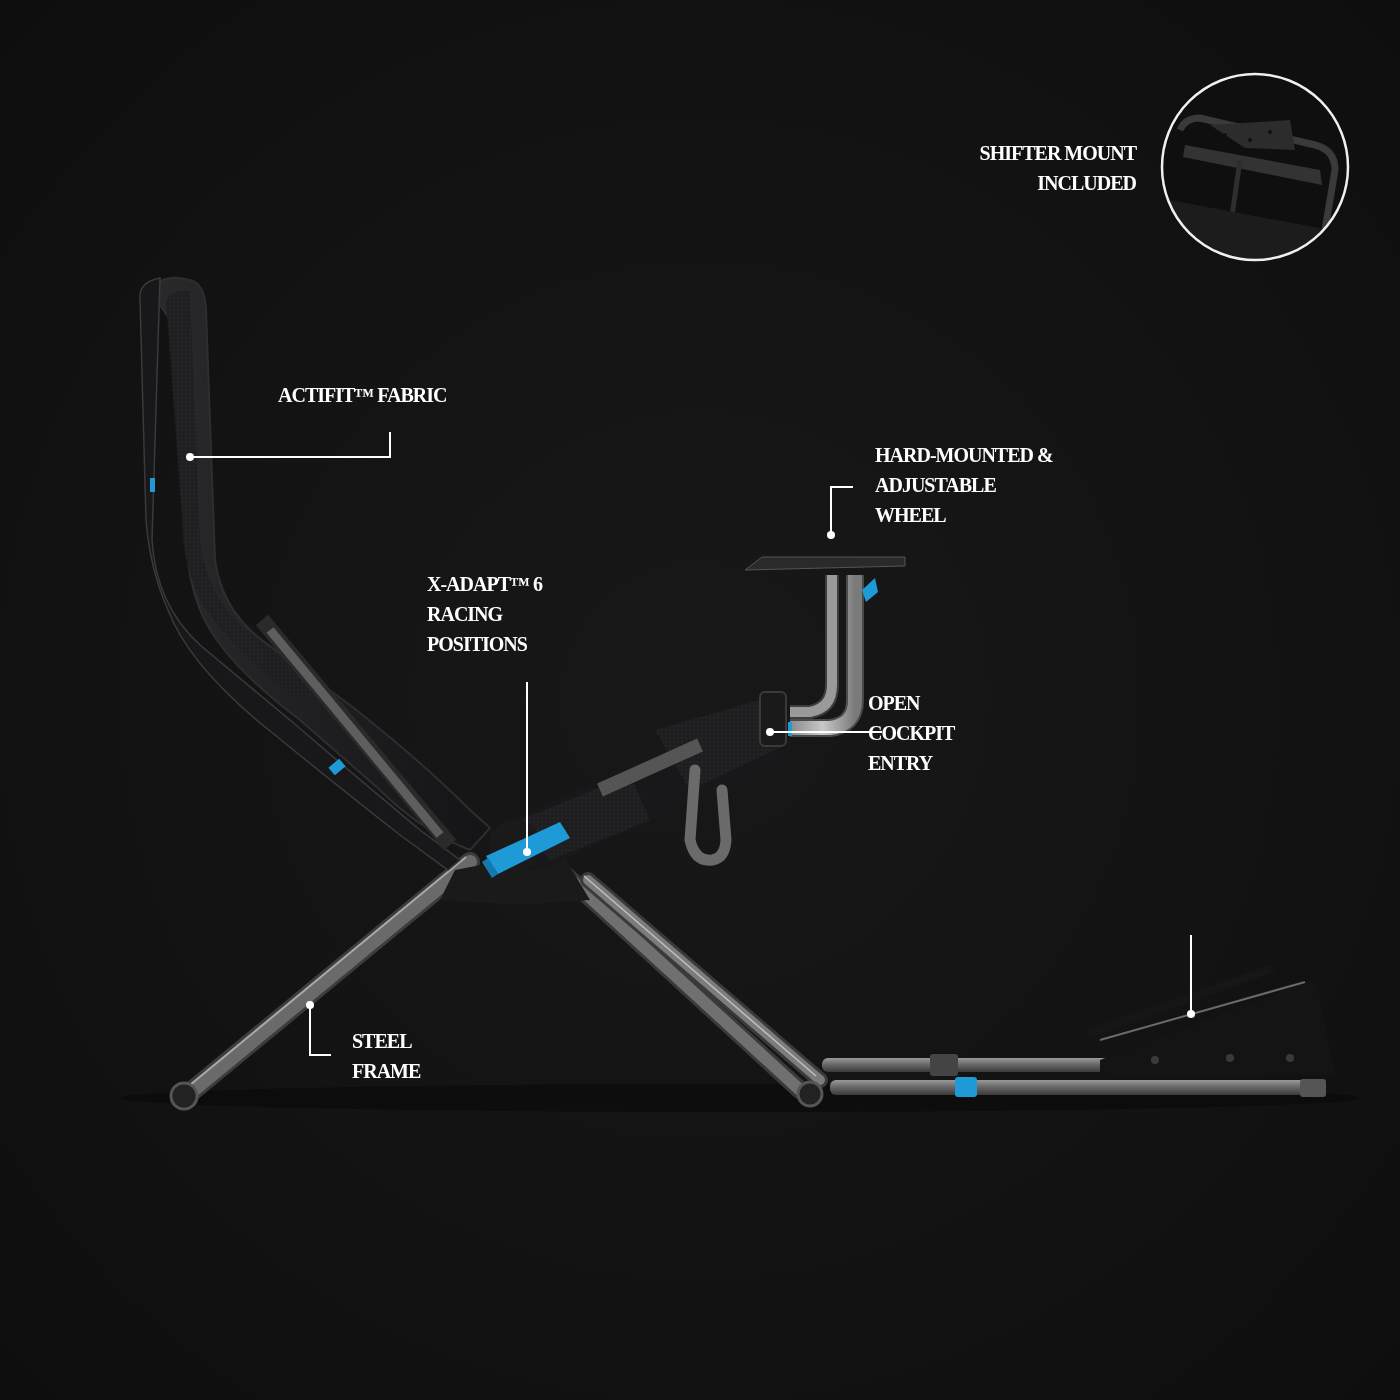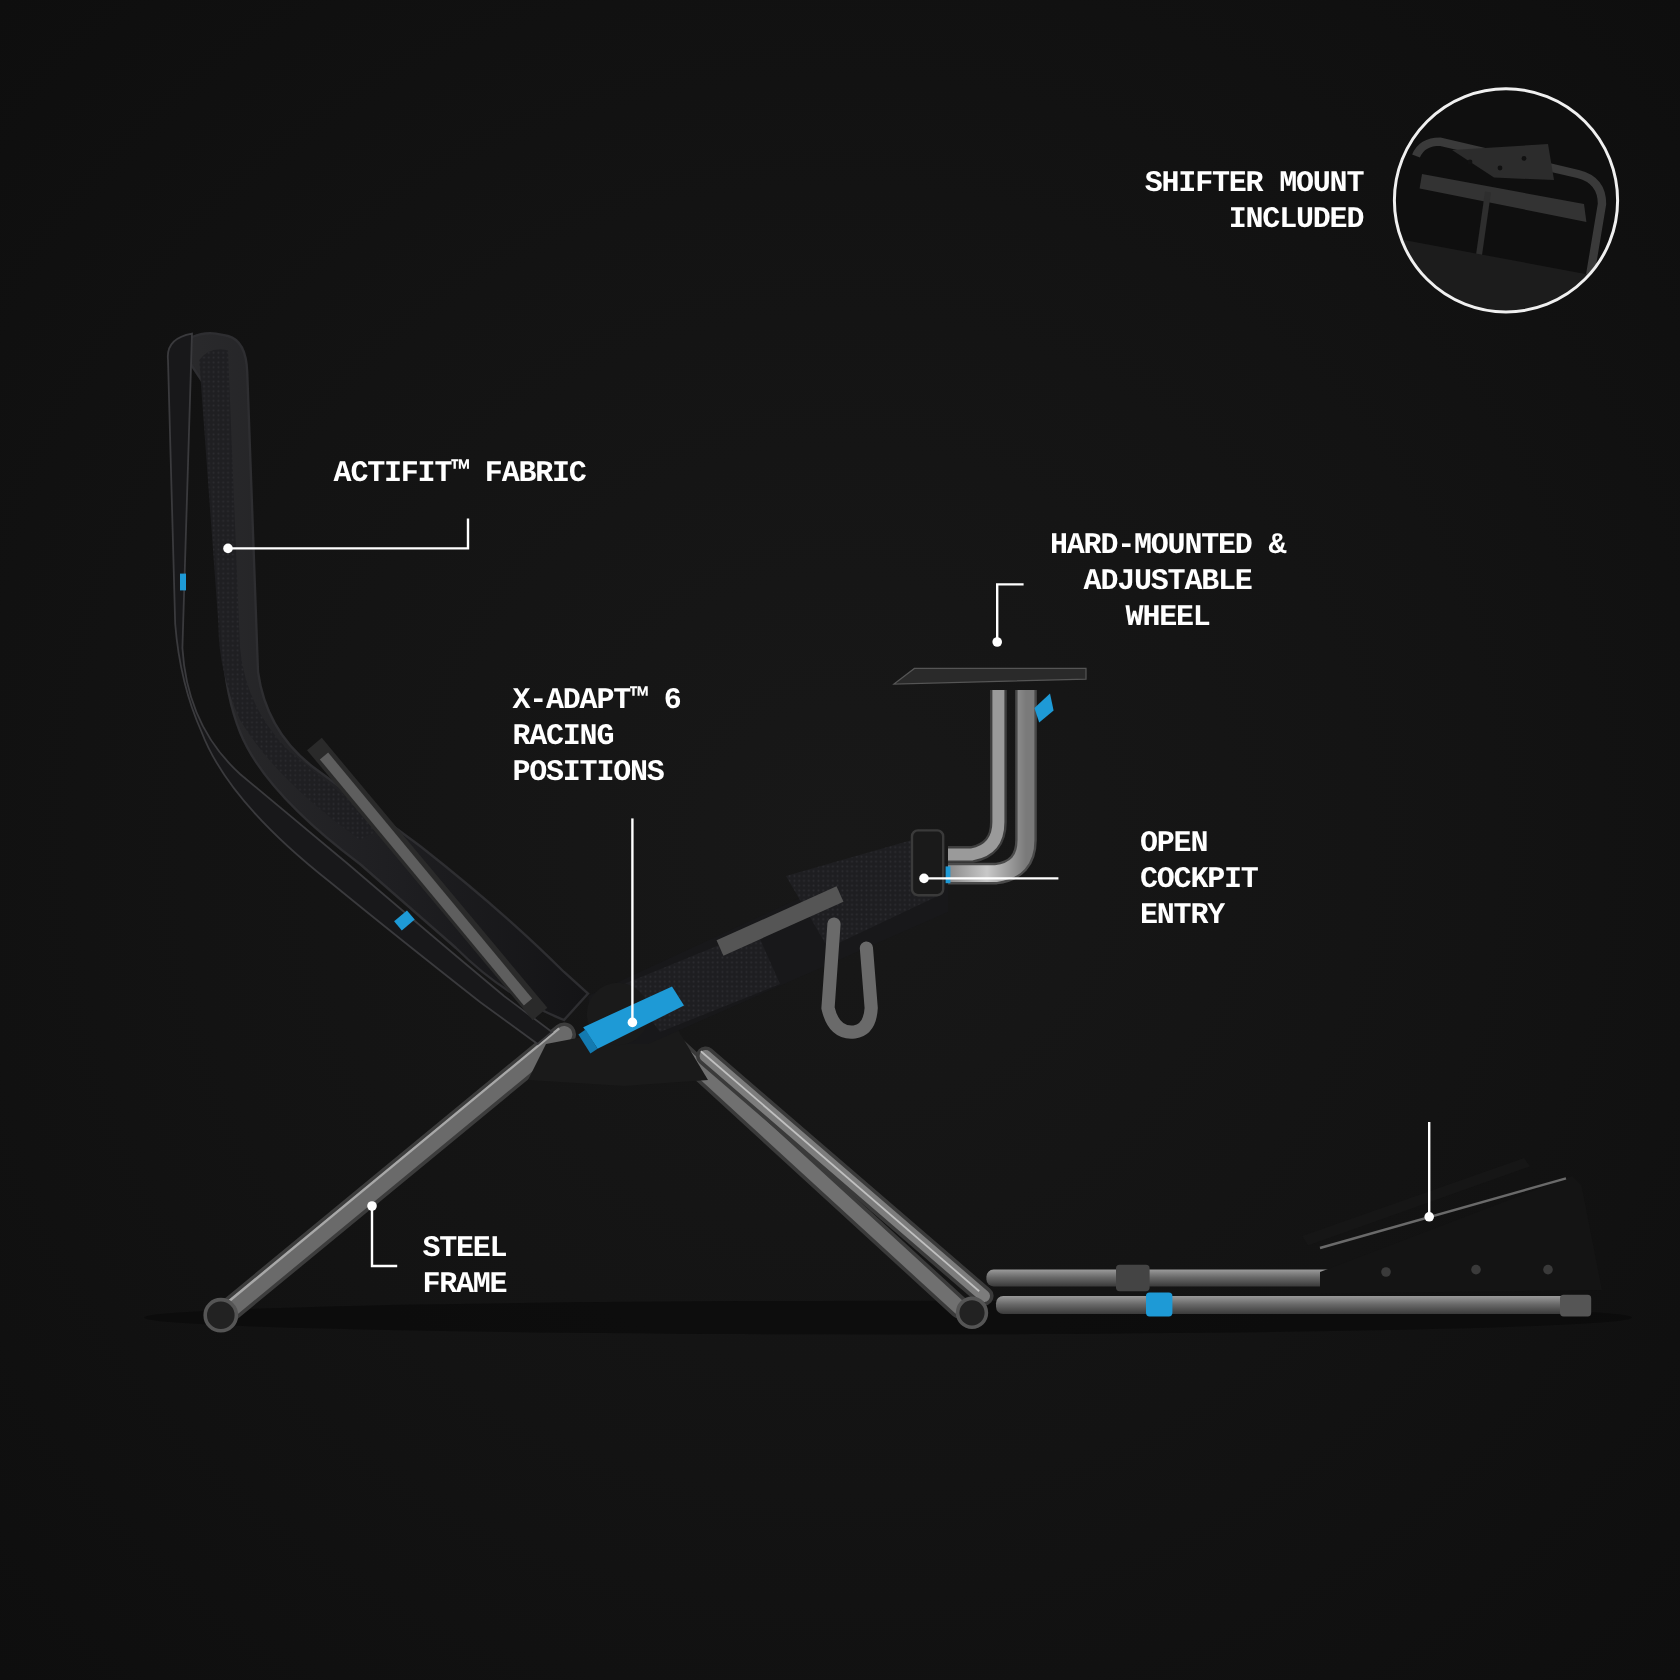--- a/index.html
+++ b/index.html
@@ -12,23 +12,23 @@
     }
     #stage {
       position: relative;
       width: 1400px;
       height: 1400px;
       background: radial-gradient(ellipse at 50% 50%, #181818 0%, #131313 55%, #0e0e0e 100%);
     }
     .label {
       position: absolute;
       color: #ffffff;
-      font-family: Liberation Mono, monospace;
+      font-family: Liberation Serif, serif;
       font-weight: bold;
-      font-size: 25px;
+      font-size: 20px;
       line-height: 30px;
       letter-spacing: -1px;
       text-transform: uppercase;
       white-space: nowrap;
     }
     .label span { display: block; }
     .right { text-align: right; }
     .center { text-align: left; }
     svg.art { position: absolute; left: 0; top: 0; }
   </style>
@@ -181,33 +181,33 @@
 
   <div class="label right" style="left:900px; top:138px; width:236px;">
     <span>SHIFTER MOUNT</span>
     <span>INCLUDED</span>
   </div>
 
   <div class="label" style="left:278px; top:380px;">
     <span>ACTIFIT™ FABRIC</span>
   </div>
 
-  <div class="label" style="left:875px; top:440px;text-align:center;">
+  <div class="label" style="left:875px; top:440px;">
     <span>HARD-MOUNTED &amp;</span>
     <span>ADJUSTABLE</span>
     <span>WHEEL</span>
   </div>
 
   <div class="label center" style="left:427px; top:569px; width:200px;">
     <span>X-ADAPT™ 6</span>
     <span>RACING</span>
     <span>POSITIONS</span>
   </div>
 
-  <div class="label" style="left:950px; top:688px;">
+  <div class="label" style="left:868px; top:688px;">
     <span>OPEN</span>
     <span>COCKPIT</span>
     <span>ENTRY</span>
   </div>
 
 
   <div class="label" style="left:352px; top:1026px;">
     <span>STEEL</span>
     <span>FRAME</span>
   </div>

